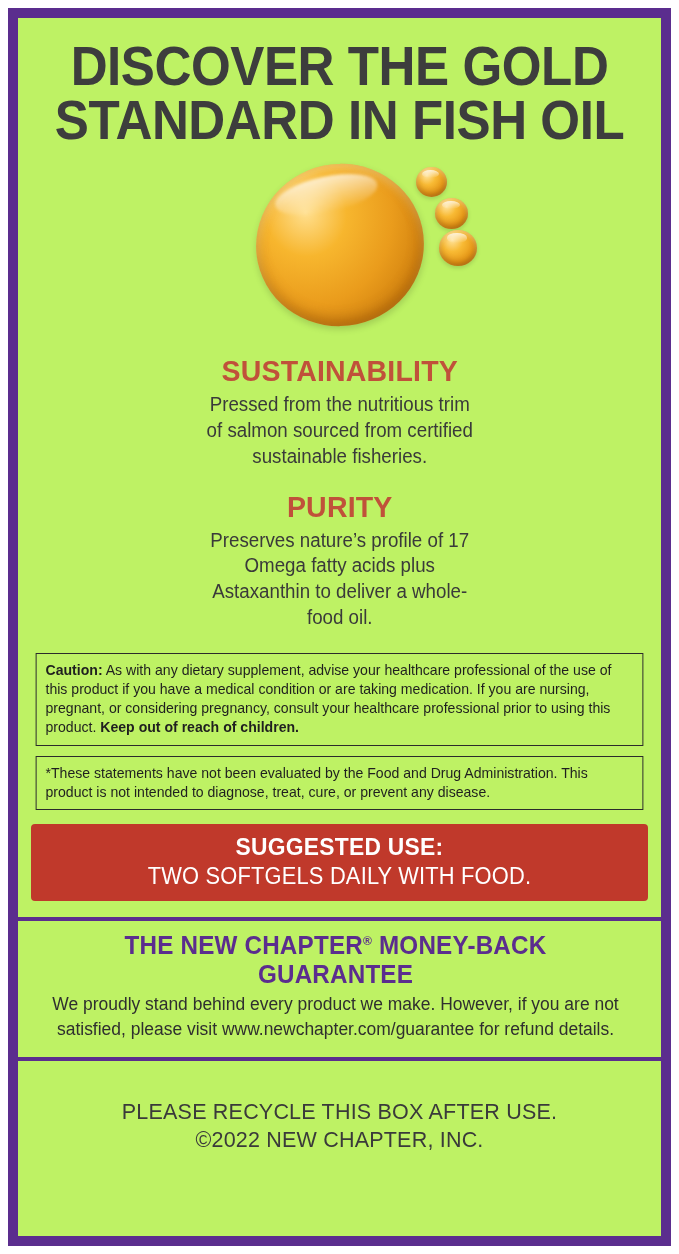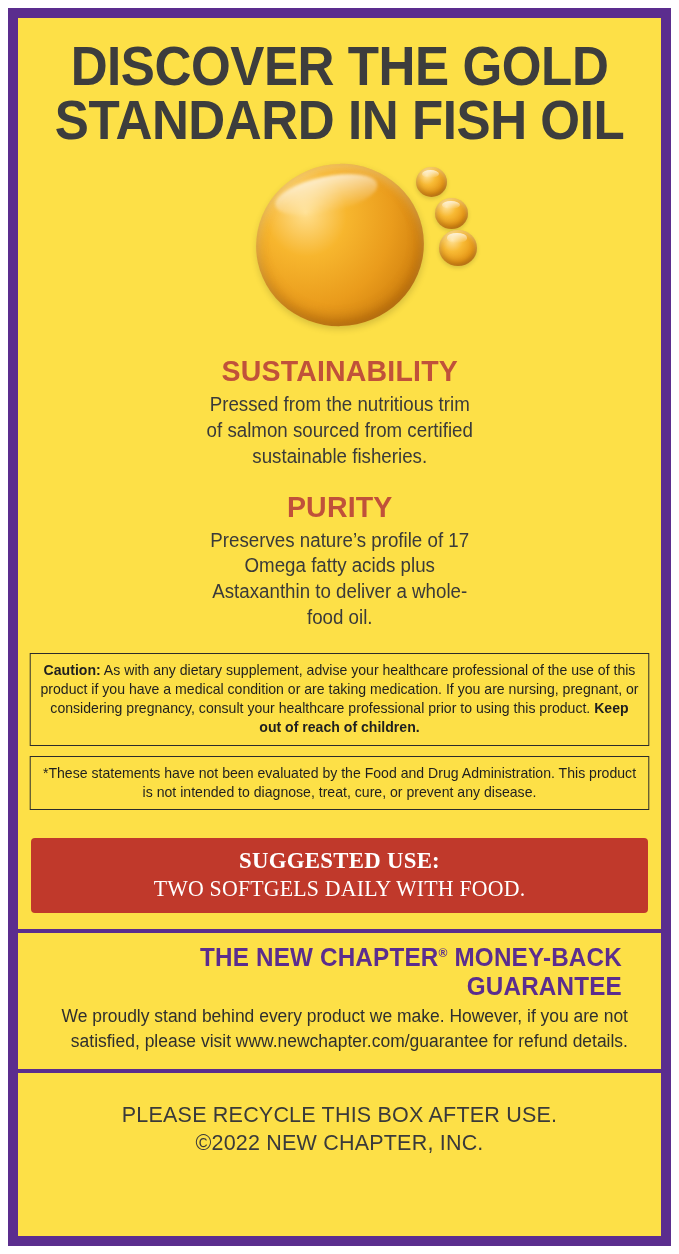--- a/index.html
+++ b/index.html
@@ -15,21 +15,21 @@
   }
 
   #panel {
     position: absolute;
     left: 8px;
     top: 8px;
     width: 663px;
     height: 1238px;
     box-sizing: border-box;
     border: 10px solid #5b2d8e;
-    background: #fde047;
+    background: #bef264;
     display: flex;
     flex-direction: column;
   }
 
   
   .headline {
     text-align: center;
     color: #3d3d3d;
     font-family: "Liberation Sans Narrow", "Liberation Sans", sans-serif;
     font-weight: bold;
@@ -122,42 +122,42 @@
   .bbody {
     color: #3a3a3a;
     font-family: "Liberation Sans Narrow", "Liberation Sans", sans-serif;
     font-size: 19.5px;
     line-height: 1.33;
     transform: scaleX(0.96);
   }
   .brow2 { margin-top: 20px; gap: 12px; }
 
   
-  .fineboxes { padding: 0 7px; margin-top: 22px; text-align: center; }
+  .fineboxes { padding: 0 13px; margin-top: 22px; }
   .fbox {
     border: 1.5px solid #2b2b2b;
     padding: 7px 9px 8px 9px;
     color: #1f1f1f;
     font-family: "Liberation Sans Narrow", "Liberation Sans", sans-serif;
     font-size: 14.3px;
     line-height: 1.32;
     transform: scaleX(0.985);
   }
   .fbox.second { margin-top: 10px; }
   .fbox b { font-weight: bold; }
 
   
   .banner {
-    margin: 28px 13px 0 13px;
+    margin: 14px 13px 0 13px;
     background: #c0392b;
     border-radius: 4px;
     color: #ffffff;
     text-align: center;
     padding: 9px 6px 11px 6px;
-    font-family: Liberation Serif, serif;
+    font-family: Liberation Sans, sans-serif;
   }
   .banner .b1 {
     font-weight: bold;
     font-size: 24px;
     letter-spacing: 0.3px;
     transform: scaleX(0.95);
   }
   .banner .b2 {
     font-size: 23px;
     letter-spacing: 0.2px;
@@ -167,21 +167,21 @@
 
   
   .rule {
     height: 4px;
     background: #5b2d8e;
     margin-top: 16px;
   }
 
   
   .guarantee {
-    text-align: right;
+    text-align: center;
     padding: 10px 24px 0 16px;
   }
   .gtitle {
     color: #5b2d8e;
     font-family: "Liberation Sans Narrow", "Liberation Sans", sans-serif;
     font-weight: bold;
     font-size: 25.5px;
     letter-spacing: 0.2px;
     transform: scaleX(0.95);
   }
@@ -191,21 +191,21 @@
     font-family: "Liberation Sans Narrow", "Liberation Sans", sans-serif;
     font-size: 18px;
     line-height: 1.34;
     margin-top: 3px;
     transform: scaleX(0.97);
   }
 
   
   .footer {
     text-align: center;
-    padding-top: 28px;
+    padding-top: 37px;
     color: #3a3a3a;
     font-family: "Liberation Sans", sans-serif;
     font-size: 21.5px;
     line-height: 1.34;
     font-weight: 300;
     letter-spacing: 0.2px;
   }
 </style>
 </head>
 <body>

